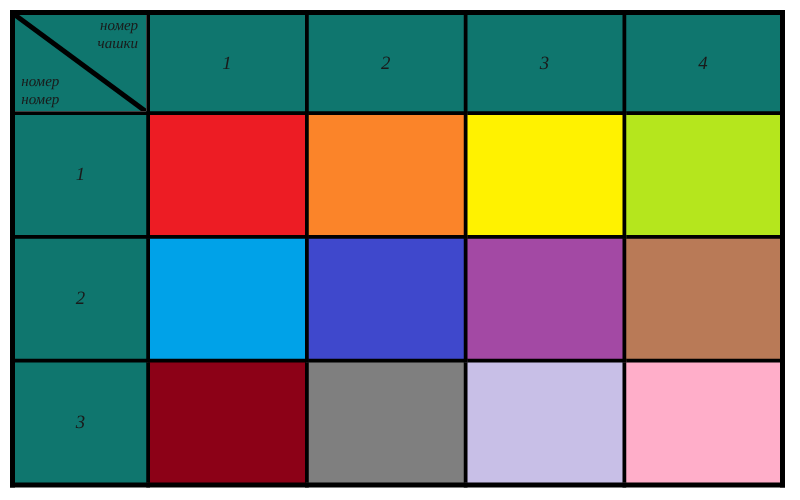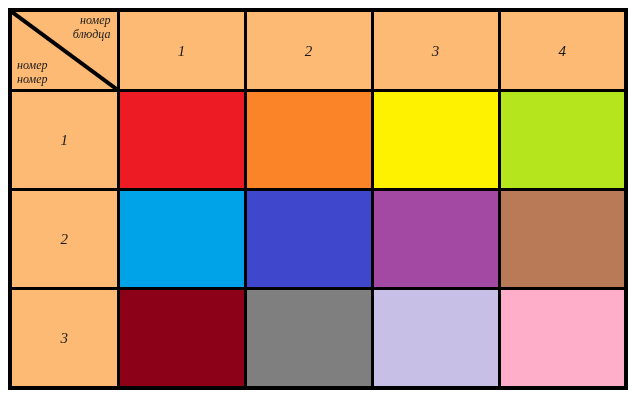--- a/index.html
+++ b/index.html
@@ -26,21 +26,21 @@
     background: #ffffff;
     box-sizing: border-box;
   }
 
   #matrix-table td {
     border: 3px solid #000000;
     padding: 0;
     margin: 0;
     text-align: center;
     vertical-align: middle;
-    background: #fdba74;
+    background: #0f766e;
     box-sizing: border-box;
   }
 
   col.corner-col { width: 108px; }
   col.data-col   { width: 127px; }
 
   tr.header-row td { height: 78px; }
   tr.data-row td   { height: 96px; }
 
   .corner-cell {
@@ -105,21 +105,21 @@
   </colgroup>
   <tbody>
     <tr class="header-row">
       <td class="corner-cell">
         <div class="corner-inner">
           <svg class="diagonal-svg" viewBox="0 0 100 100" preserveAspectRatio="none">
             <line x1="0" y1="0" x2="100" y2="100" stroke="#000000" stroke-width="4" vector-effect="non-scaling-stroke"></line>
           </svg>
           <div class="corner-label top-right">
             <span>номер</span>
-            <span class="line2">блюдца</span>
+            <span class="line2">чашки</span>
           </div>
           <div class="corner-label bottom-left">
             <span>номер</span>
             <span class="line2">номер</span>
           </div>
         </div>
       </td>
       <td>
         <span class="axis-number">1</span>
       </td>

